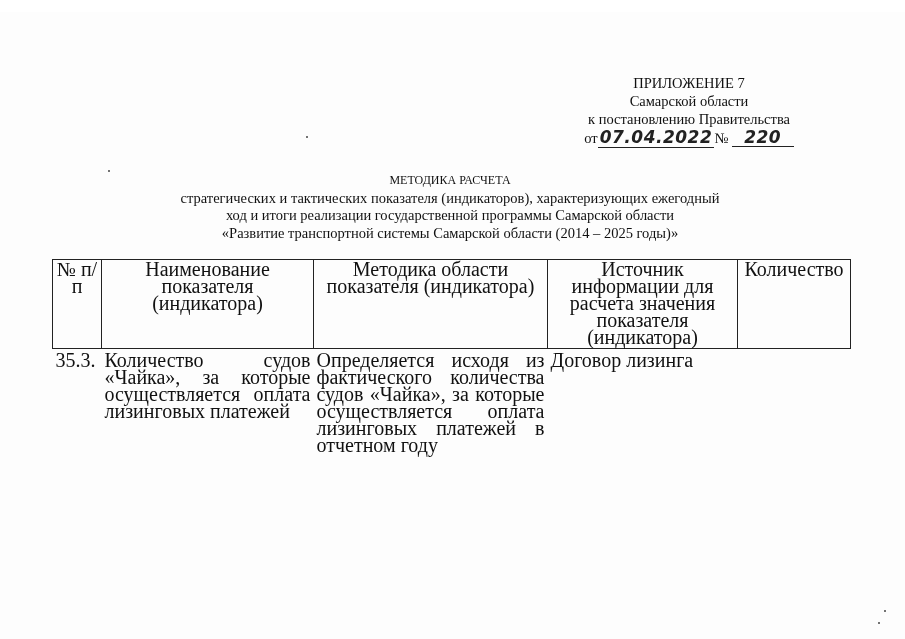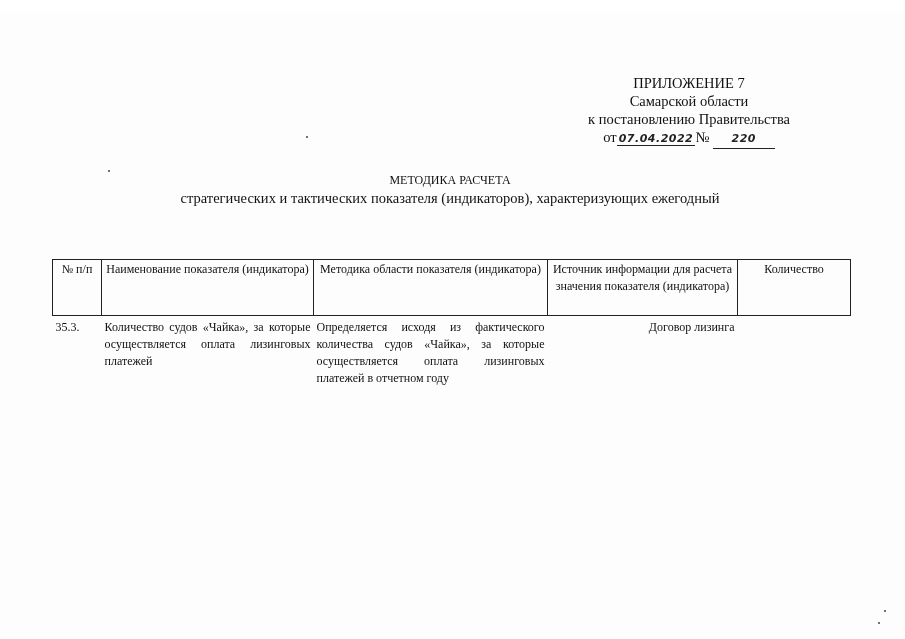--- a/index.html
+++ b/index.html
@@ -9,33 +9,33 @@
   }
   .page { position: absolute; left: 0; top: 12px; width: 905px; height: 639px; background: #fdfdfd; }
   .annex {
     position: absolute; right: 86px; top: 62px; width: 260px; text-align: center;
     font-size: 14.5px; line-height: 18px;
   }
   .annex .line { display: block; }
   .annex .date-line { display: block; position: relative; }
   .hand {
     font-family: "DejaVu Sans", sans-serif; font-style: italic; font-weight: bold;
-    font-size: 11px; color: #222; letter-spacing: 0.5px;
+    font-size: 17px; color: #222; letter-spacing: 0.5px;
     border-bottom: 1px solid #222; padding: 0 2px;
   }
   .hand.num { display: inline-block; min-width: 58px; text-align: center; }
   .title-block {
     position: absolute; left: 100px; top: 160px; width: 700px; text-align: center;
     font-size: 14.5px; line-height: 17.5px;
   }
   .title-block .main { display: block; font-size: 12px; }
   .title-block .sub { display: block; }
   table.grid {
     position: absolute; left: 52px; top: 247px; border-collapse: collapse;
-    font-size: 12px; line-height: 17px;
+    font-size: 20px; line-height: 17px;
   }
   table.grid th {
     border: 1px solid #222; font-weight: normal; text-align: center; vertical-align: top;
     padding: 1px 3px 2px 3px; height: 52px;
   }
   table.grid td {
     vertical-align: top; padding: 3px 3px 0 3px; text-align: justify;
   }
   .c1 { width: 42px; }
   .c2 { width: 205px; }
@@ -56,38 +56,40 @@
     <span class="line">к постановлению Правительства</span>
     <span class="date-line">
       <span>от</span><span class="hand">07.04.2022</span><span>№</span>
       <span class="hand num">220</span>
     </span>
   </div>
 
   <div class="title-block">
     <span class="main">МЕТОДИКА РАСЧЕТА</span>
     <span class="sub">стратегических и тактических показателя (индикаторов), характеризующих ежегодный</span>
+    <span class="sub">ход и итоги реализации государственной программы Самарской области</span>
+    <span class="sub">«Развитие транспортной системы Самарской области (2014 – 2025 годы)»</span>
   </div>
 
   <table class="grid">
     <thead>
       <tr>
         <th class="c1">№ п/п</th>
         <th class="c2">Наименование показателя (индикатора)</th>
         <th class="c3">Методика области показателя (индикатора)</th>
         <th class="c4">Источник информации для расчета значения показателя (индикатора)</th>
         <th class="c5">Количество</th>
       </tr>
     </thead>
     <tbody>
       <tr>
         <td class="c1 num-cell">35.3.</td>
         <td class="c2">Количество судов «Чайка», за которые осуществляется опла­та лизинговых платежей</td>
         <td class="c3">Определяется исходя из факти­ческого количества судов «Чай­ка», за которые осуществляется оплата лизинговых платежей в отчетном году</td>
-        <td class="c4" style="text-align:right">Договор лизинга</td>
+        <td class="c4" style="text-align:left">Договор лизинга</td>
         <td class="c5"></td>
       </tr>
     </tbody>
   </table>
 
   <span class="speck" style="left:108px; top:158px;"></span>
   <span class="speck" style="left:306px; top:124px;"></span>
   <span class="speck" style="left:884px; top:598px;"></span>
   <span class="speck" style="left:878px; top:610px;"></span>
   <span class="speck" style="left:858px; top:627px;"></span>

